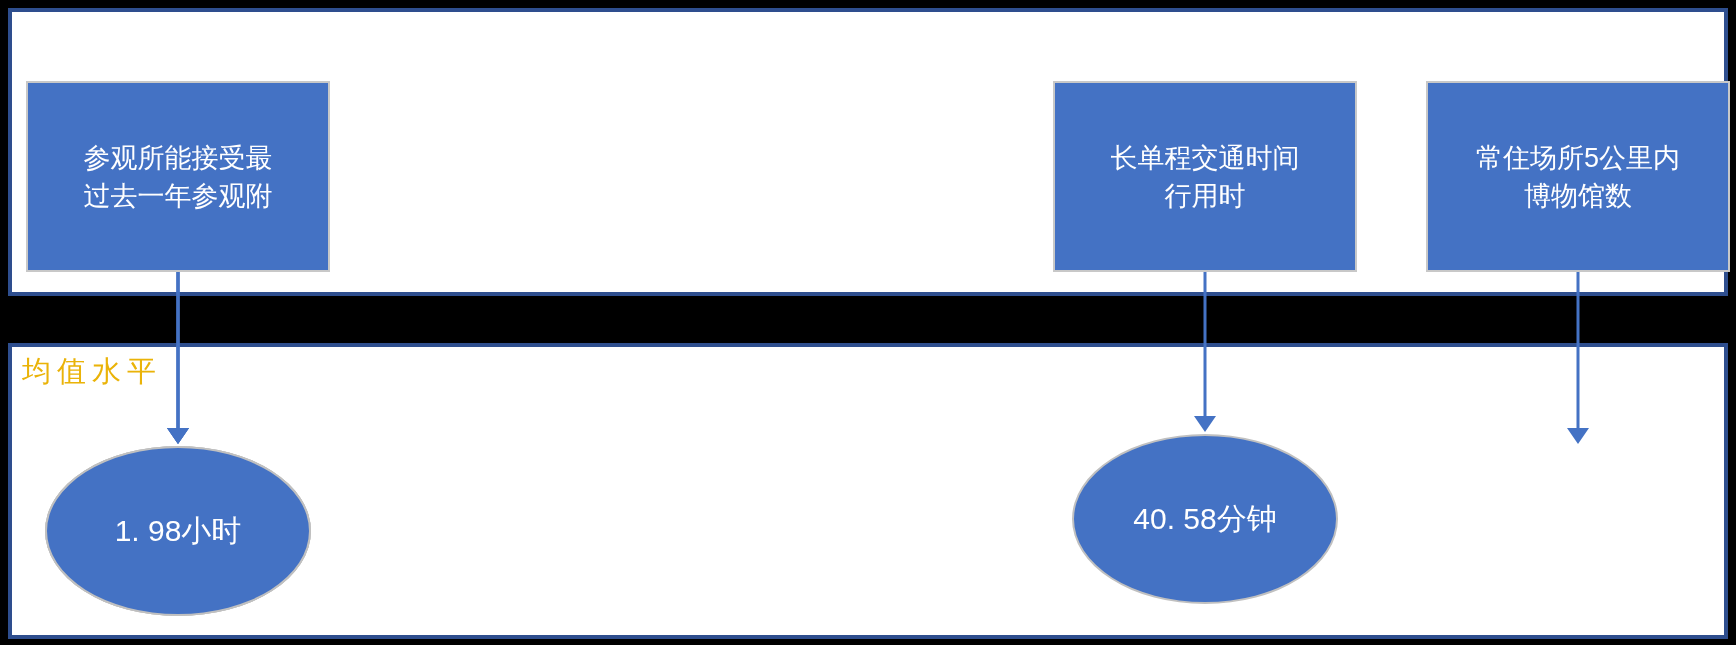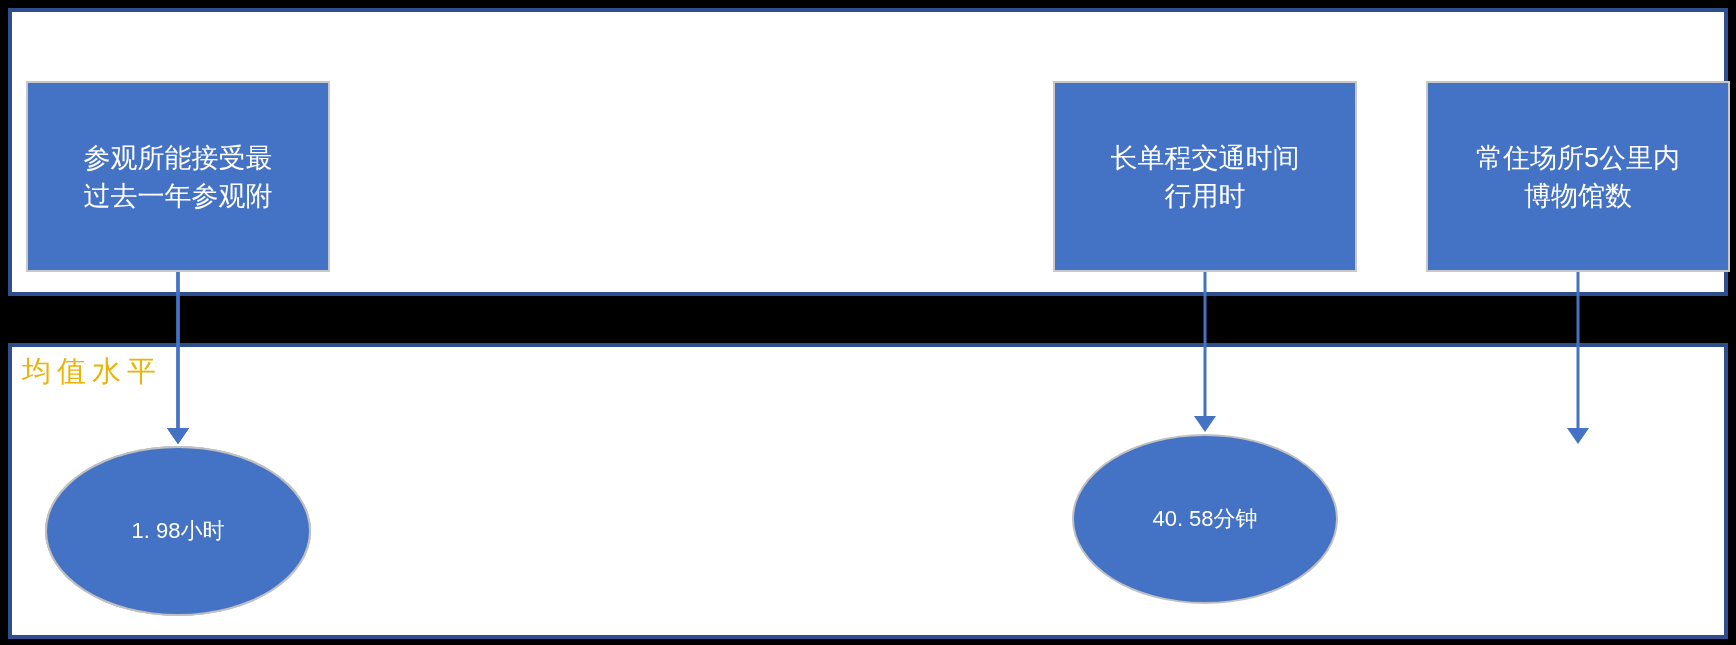--- a/index.html
+++ b/index.html
@@ -90,21 +90,21 @@
     width: 266px;
     height: 170px;
     background: #4472C4;
     border: 2px solid #C0C0C0;
     border-radius: 50%;
     box-sizing: border-box;
     display: flex;
     align-items: center;
     justify-content: center;
     color: #ffffff;
-    font-size: 22px;
+    font-size: 30px;
     white-space: nowrap;
   }
 
   
   .col:nth-of-type(4) .arrow-stem   { height: 145px; }
   .col:nth-of-type(4) .arrow-head   { top: 416px; }
   .col:nth-of-type(4) .mean-ellipse { top: 434px; }
 </style>
 </head>
 <body>

